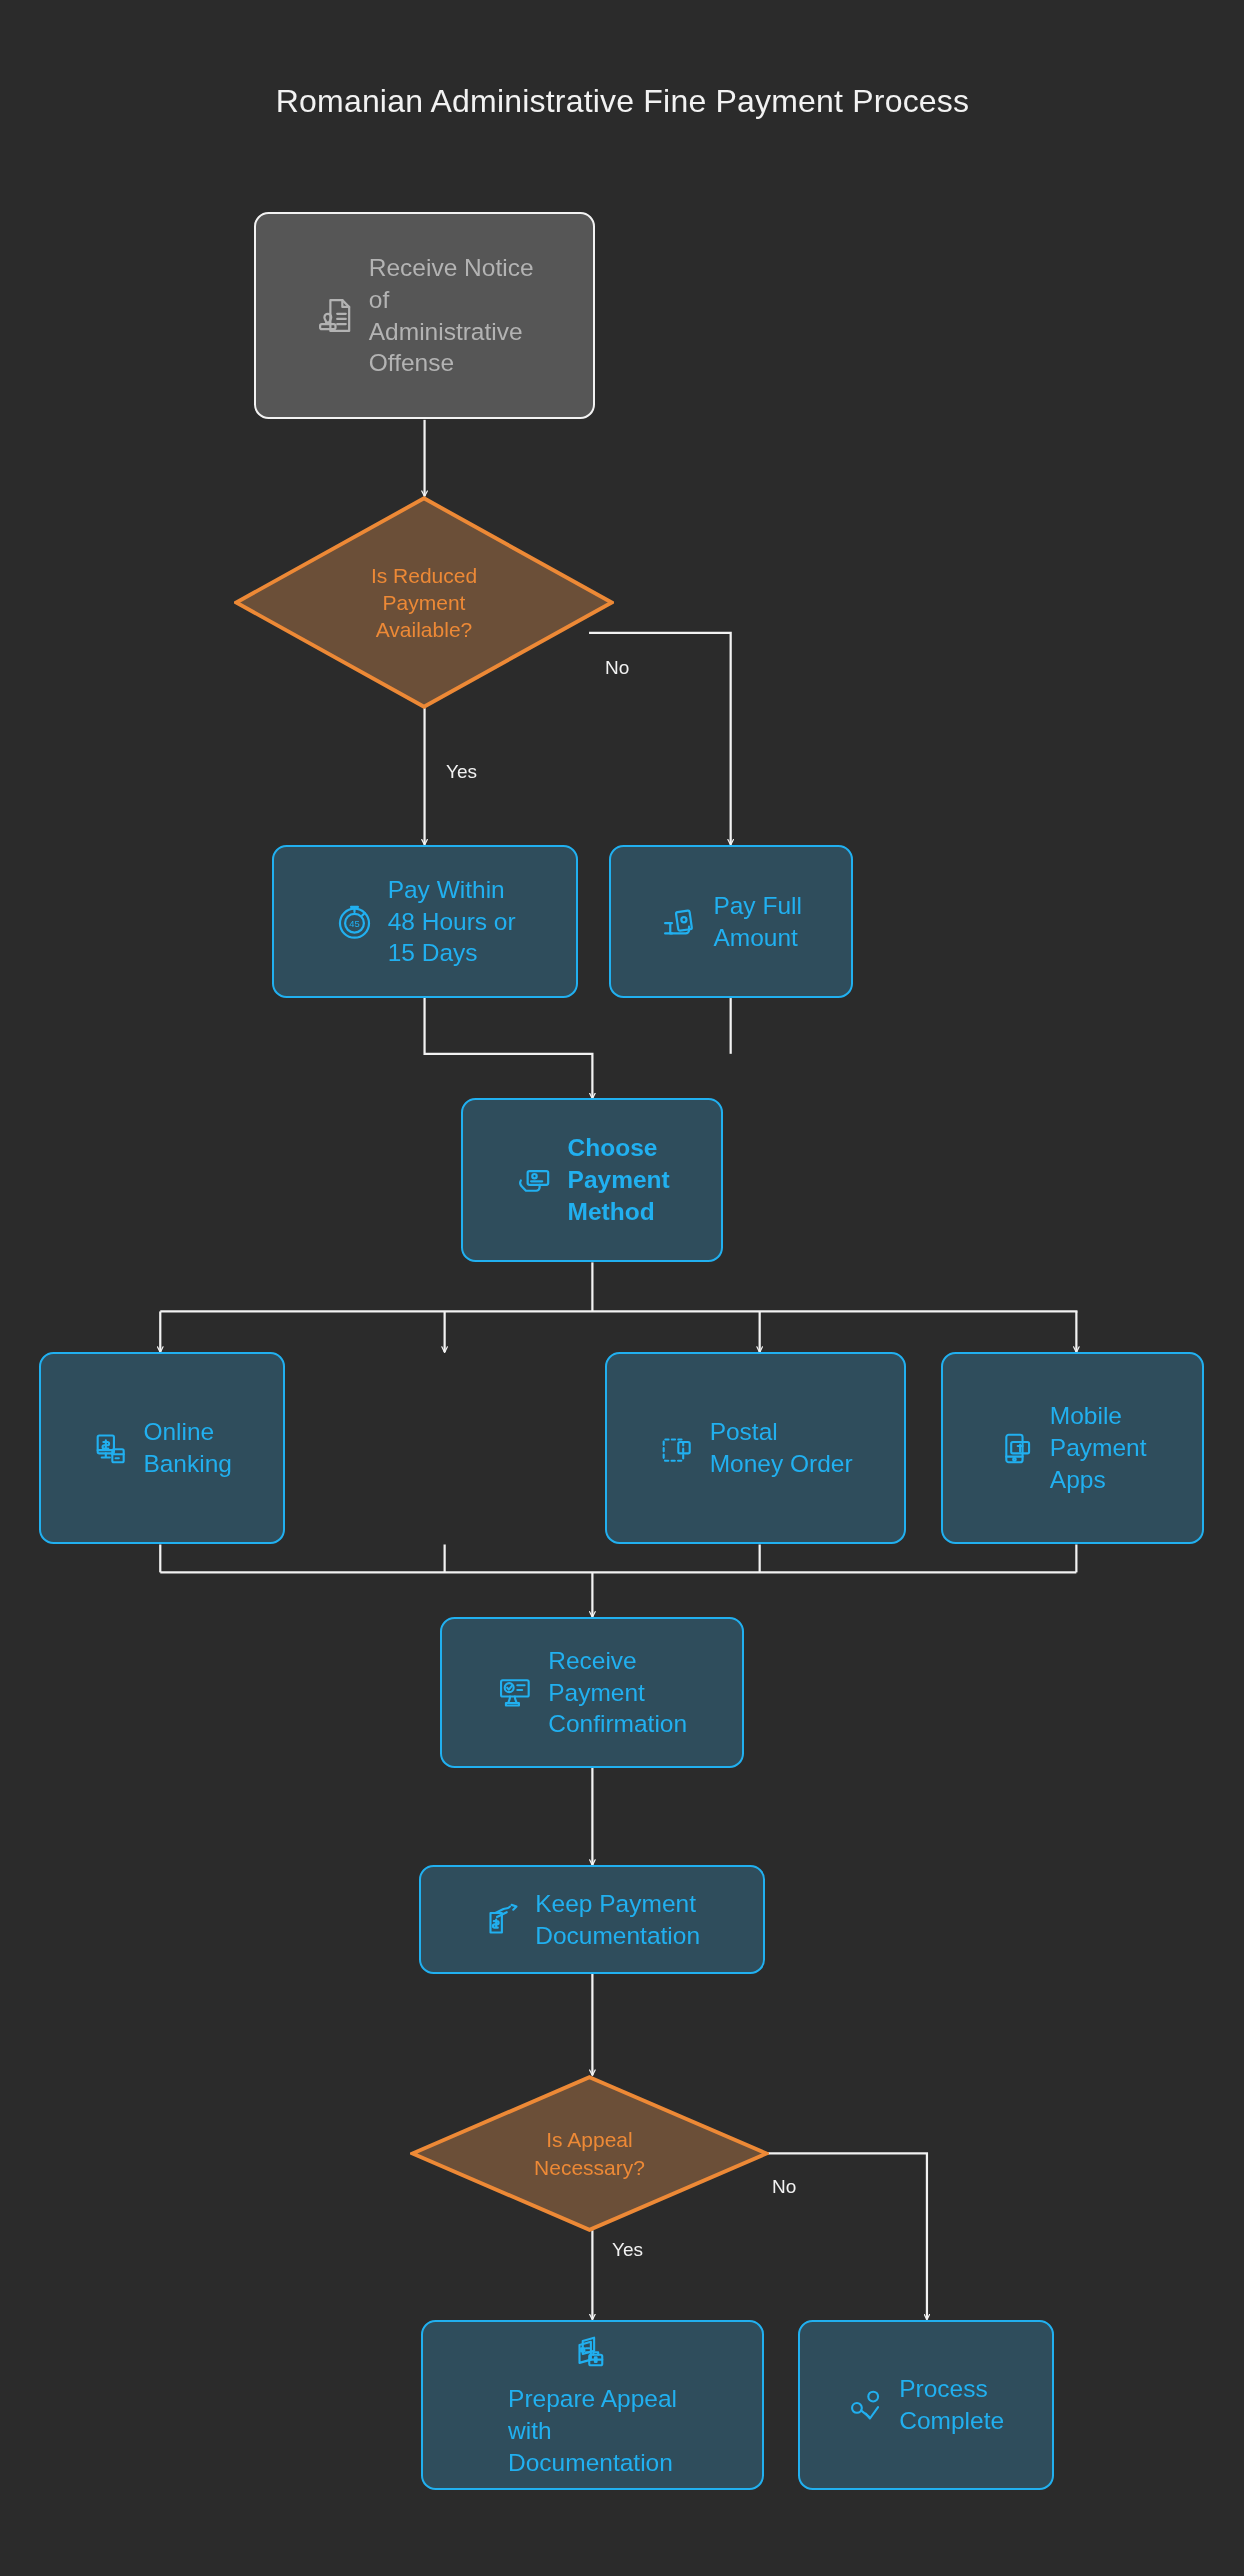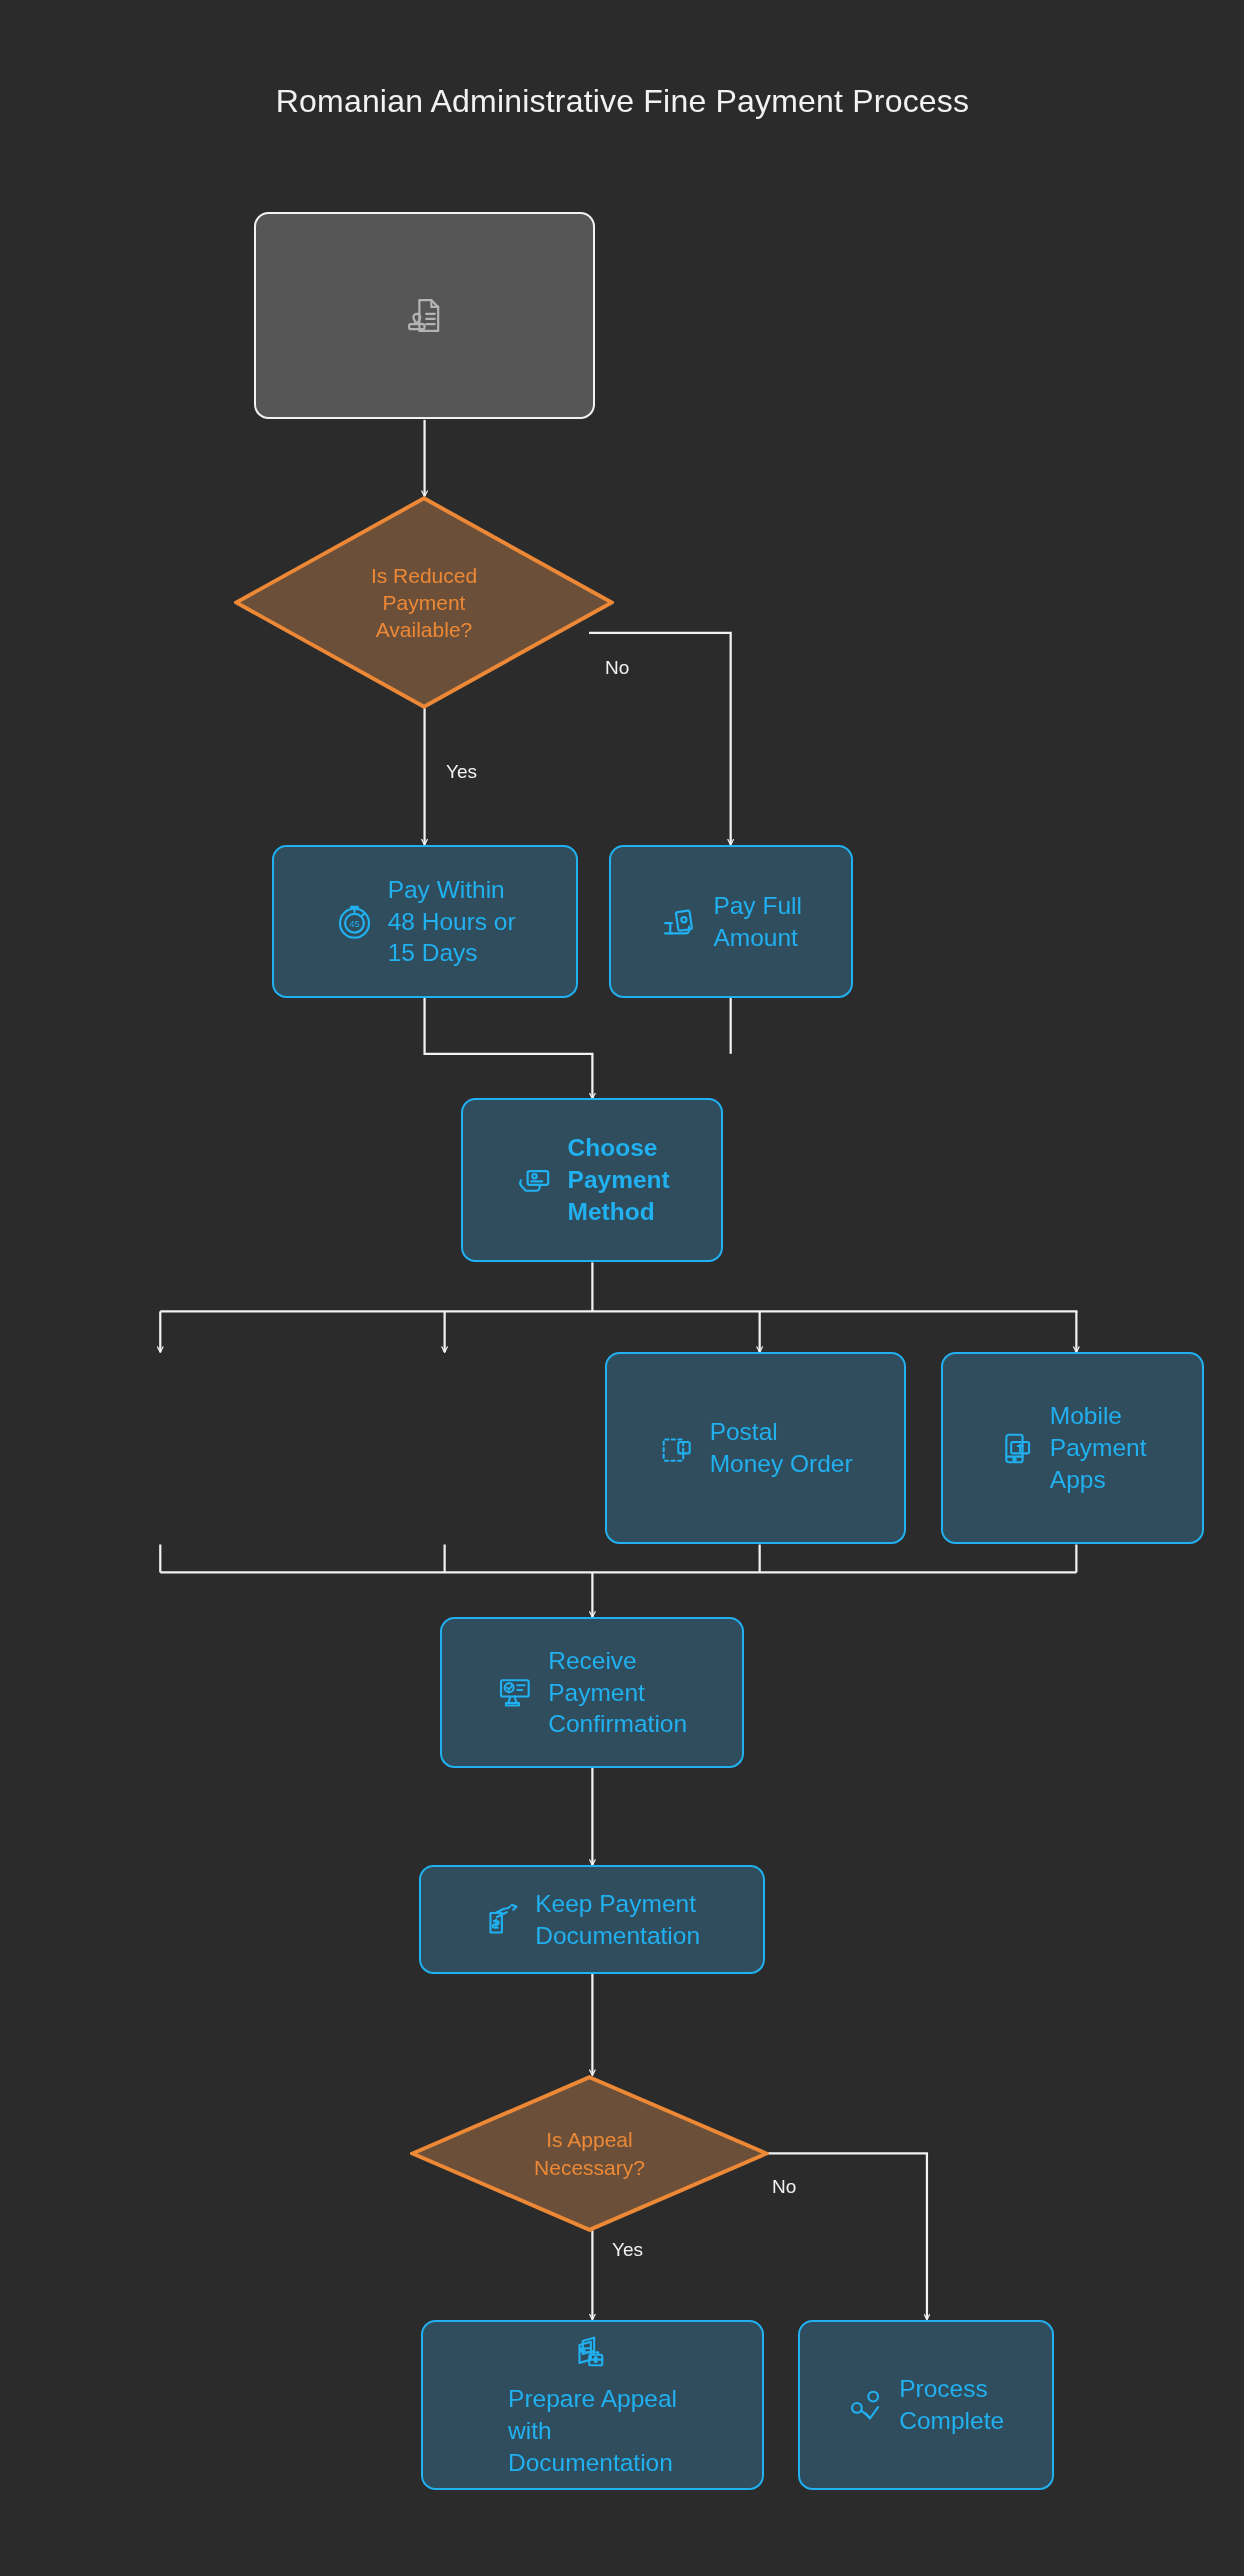--- a/index.html
+++ b/index.html
@@ -113,20 +113,24 @@
   </div>
 
   <div class="node n-start" style="left:254px;top:212px;width:341px;height:207px;">
     <svg class="ico" width="41" height="41" viewBox="0 0 48 48" fill="none" stroke="#b3b3b3" stroke-width="2.6" stroke-linecap="round" stroke-linejoin="round">
       <path d="M18 6 h14 l8 8 v28 h-22 z"></path>
       <path d="M32 6 v8 h8"></path>
       <path d="M26 22 h10 M26 28 h10 M26 34 h10"></path>
       <path d="M11 26 a4 4 0 1 1 8 0 c0 3 -2 3 -2 6 h-4 c0 -3 -2 -3 -2 -6 z"></path>
       <rect x="6" y="34" width="18" height="6" rx="2"></rect>
     </svg>
+    <div class="lbl">Receive Notice
+of
+Administrative
+Offense</div>
   </div>
 
   <div class="node n-proc" style="left:272px;top:845px;width:306px;height:153px;">
     <svg class="ico" width="41" height="41" viewBox="0 0 48 48" fill="none" stroke="#21b0f0" stroke-width="2.6" stroke-linecap="round" stroke-linejoin="round">
       <circle cx="24" cy="26" r="17"></circle>
       <circle cx="24" cy="26" r="11"></circle>
       <path d="M24 9 v4 M20 7 h8 M36 14 l-3 3"></path>
       <text x="24" y="31" font-size="11" fill="#21b0f0" stroke="none" text-anchor="middle" font-family="Liberation Sans, sans-serif">45</text>
     </svg>
     <div class="lbl">Pay Within
@@ -150,20 +154,32 @@
       <rect x="16" y="13" width="24" height="16" rx="2"></rect>
       <circle cx="24" cy="19" r="2.6"></circle>
       <path d="M20 25 h13"></path>
       <path d="M8 24 c-2 3 0 6 2 8 l4 4 h12 a4 4 0 0 0 4 -4 v-3"></path>
     </svg>
     <div class="lbl">Choose
 Payment
 Method</div>
   </div>
 
+  <div class="node n-proc" style="left:39px;top:1352px;width:246px;height:192px;">
+    <svg class="ico" width="39" height="39" viewBox="0 0 48 48" fill="none" stroke="#21b0f0" stroke-width="2.6" stroke-linecap="round" stroke-linejoin="round">
+      <rect x="7" y="8" width="20" height="22" rx="2"></rect>
+      <path d="M17 14 v10 M14 16 h5 a2 2 0 0 1 0 4 h-4 a2 2 0 0 0 0 4 h5"></path>
+      <path d="M7 26 h20"></path>
+      <path d="M17 30 v5 M12 35 h10"></path>
+      <rect x="25" y="25" width="14" height="16" rx="2"></rect>
+      <path d="M25 31 h14 M29 36 h4"></path>
+    </svg>
+    <div class="lbl">Online
+Banking</div>
+  </div>
 
 
   <div class="node n-proc" style="left:605px;top:1352px;width:301px;height:192px;">
     <svg class="ico" width="39" height="39" viewBox="0 0 48 48" fill="none" stroke="#21b0f0" stroke-width="2.6" stroke-linecap="round" stroke-linejoin="round" stroke-dasharray="4 4">
       <rect x="7" y="13" width="24" height="26" rx="2"></rect>
       <g stroke-dasharray="0">
         <rect x="25" y="16" width="14" height="14" rx="2"></rect>
       </g>
     </svg>
     <div class="lbl">Postal

